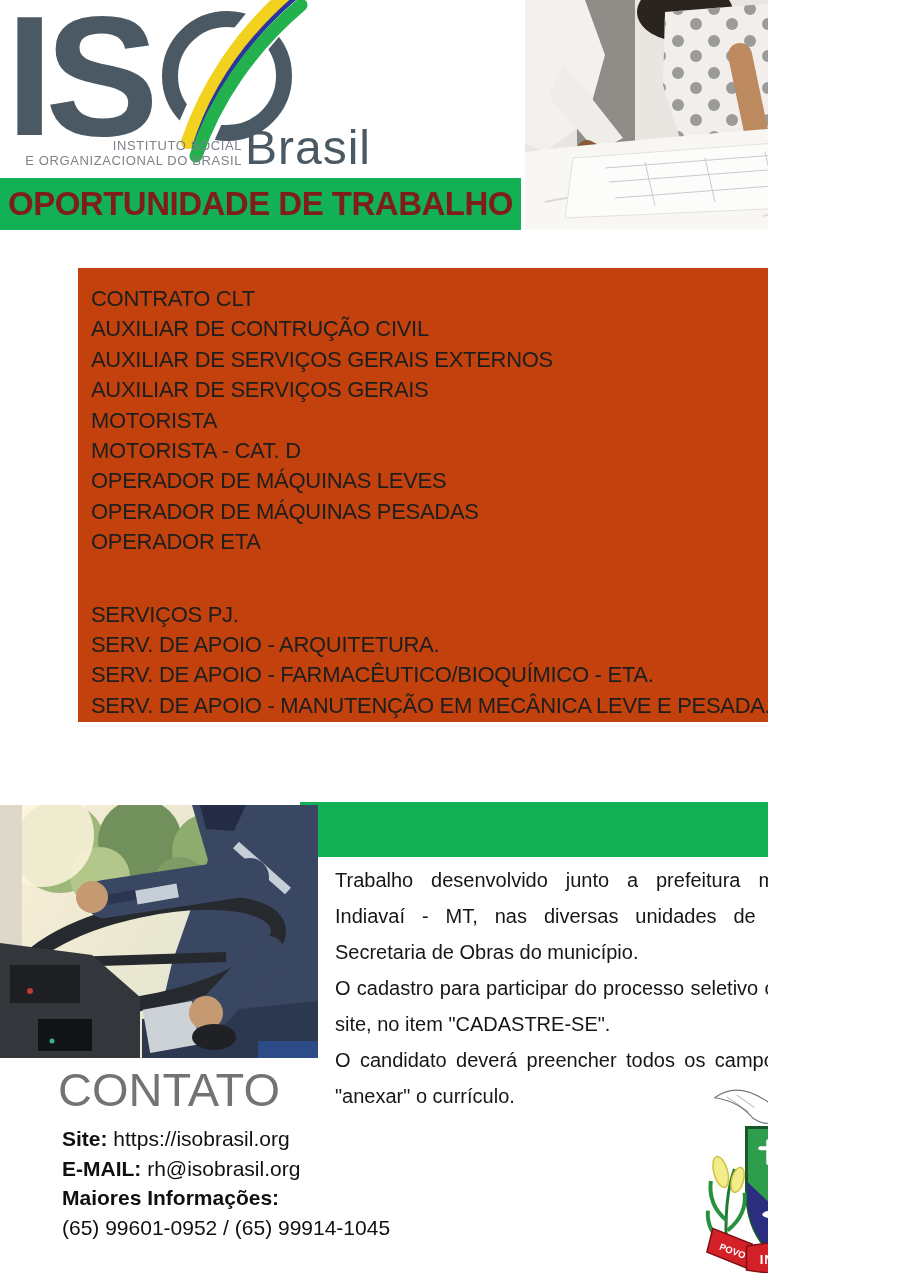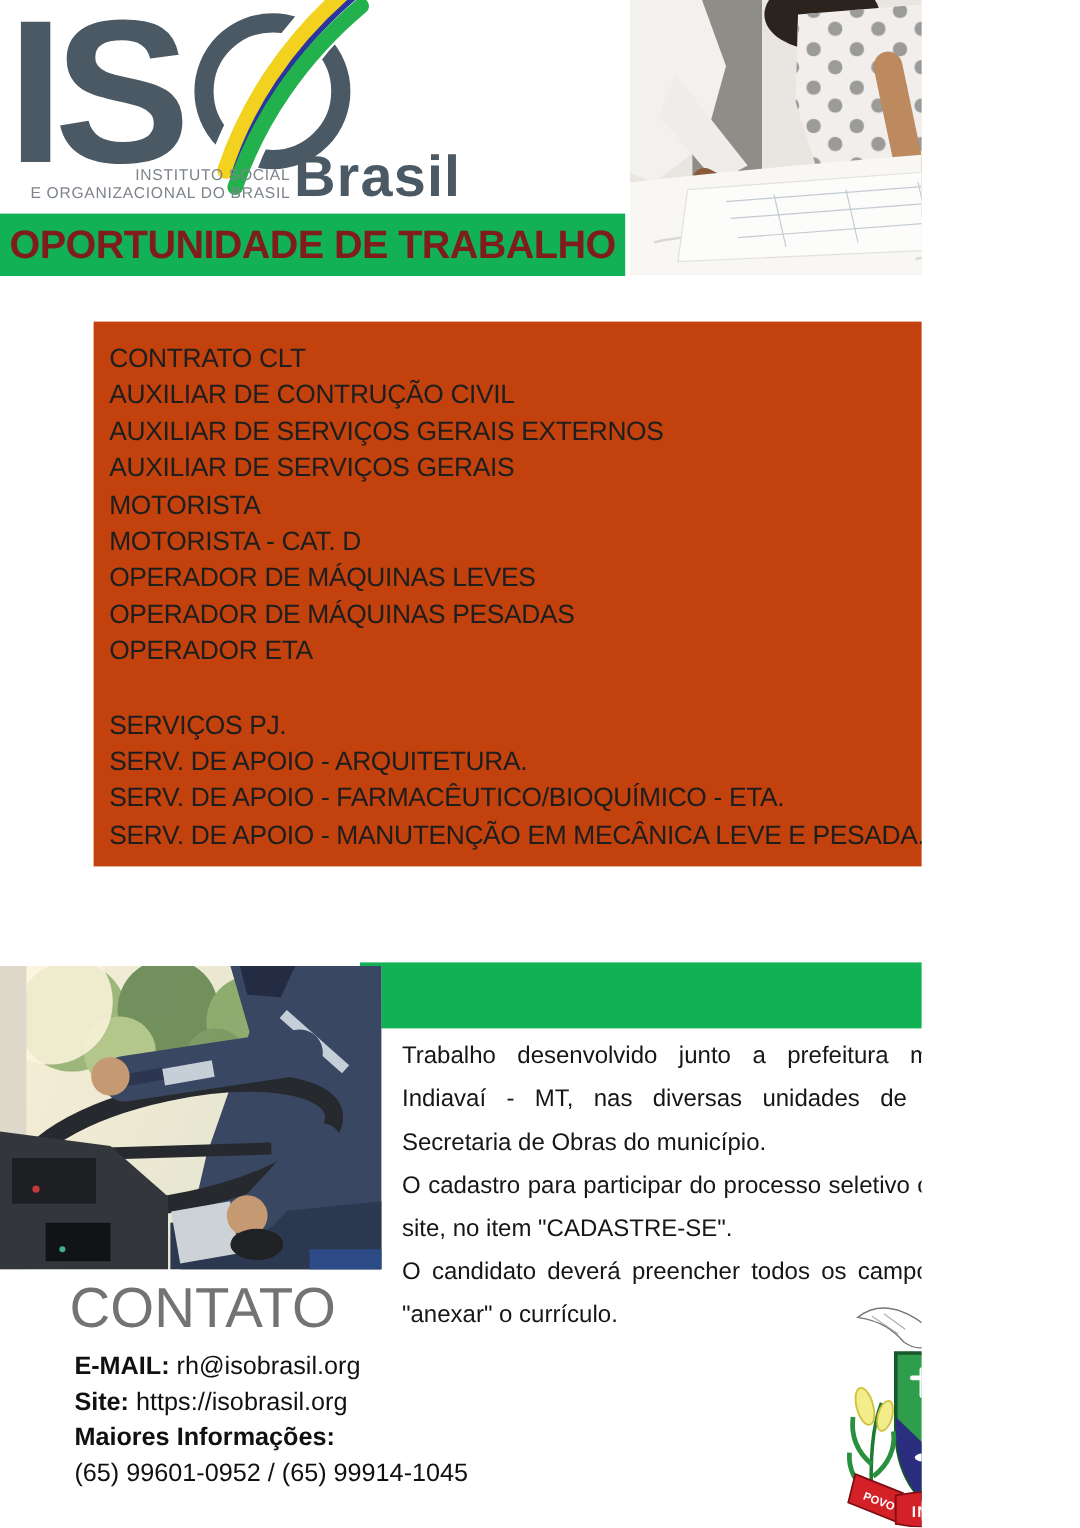--- a/index.html
+++ b/index.html
@@ -3,32 +3,32 @@
 <meta charset="utf-8">
 <style>
   *{margin:0;padding:0;box-sizing:border-box}
   html,body{background:#fff}
   body{font-family:"Liberation Sans",sans-serif;-webkit-font-smoothing:antialiased}
   .page{position:relative;width:768px;height:1273px;background:#ffffff;overflow:hidden}
   .abs{position:absolute}
 
   
   .logo-svg{left:12px;top:0;width:300px;height:178px}
-  .brand-suffix{left:245px;top:120px;font-size:48px;font-weight:700;color:#4a5963;letter-spacing:1px}
+  .brand-suffix{left:245px;top:120px;font-size:48px;font-weight:400;color:#4a5963;letter-spacing:1px}
   .tagline{left:24px;top:138px;width:218px;text-align:right;color:#7d838a;font-size:13px;line-height:15px;letter-spacing:.6px;font-weight:500}
 
   .banner{left:0;top:178px;width:521px;height:52px;background:#12b155;display:flex;align-items:center;justify-content:center}
   .banner span{font-size:33px;font-weight:700;color:#7f1d1d;letter-spacing:-.5px;white-space:nowrap}
 
   .photo-top{left:525px;top:0;width:375px;height:229px}
 
   
   .jobs-box{left:78px;top:268px;width:708px;height:454px;background:#c2410c;padding:16px 0 0 13px}
   .job{font-size:22px;line-height:30.4px;color:#1e1e1e;letter-spacing:-.3px;white-space:nowrap}
-  .jobs-g2{margin-top:32px}
+  .jobs-g2{margin-top:42px}
 
   
   .band{left:300px;top:802px;width:600px;height:55px;background:#12b155}
   .photo-driver{left:0;top:805px;width:318px;height:253px}
 
   .about{left:335px;top:862px;width:548px;font-size:20px;line-height:36px;color:#161616;text-align:justify;font-weight:500}
   .about p.gap{}
 
   
   .contact-title{left:58px;top:1062px;font-size:47px;font-weight:400;color:#737373;letter-spacing:0}
@@ -212,26 +212,26 @@
 
   <div class="abs about">
     <p>Trabalho desenvolvido junto a prefeitura municipal de Indiavaí - MT, nas diversas unidades de atuação da Secretaria de Obras do município.</p>
     <p class="gap">O cadastro para participar do processo seletivo ocorrerá pelo site, no item "CADASTRE-SE".</p>
     <p>O candidato deverá preencher todos os campos e ao final "anexar" o currículo.</p>
   </div>
 
   <div class="abs contact-title">CONTATO</div>
   <div class="abs contact">
     <div>
+      <b>Site:</b>
+      <span>https://isobrasil.org</span>
+    </div>
+    <div>
       <b>E-MAIL:</b>
       <span>rh@isobrasil.org</span>
-    </div>
-    <div>
-      <b>Site:</b>
-      <span>https://isobrasil.org</span>
     </div>
     <div>
       <b>Maiores Informações:</b>
     </div>
     <div>(65) 99601-0952 / (65) 99914-1045</div>
   </div>
 
   <svg class="abs crest" viewBox="0 0 190 205">
     <defs>
       <clipPath id="c-shield">

